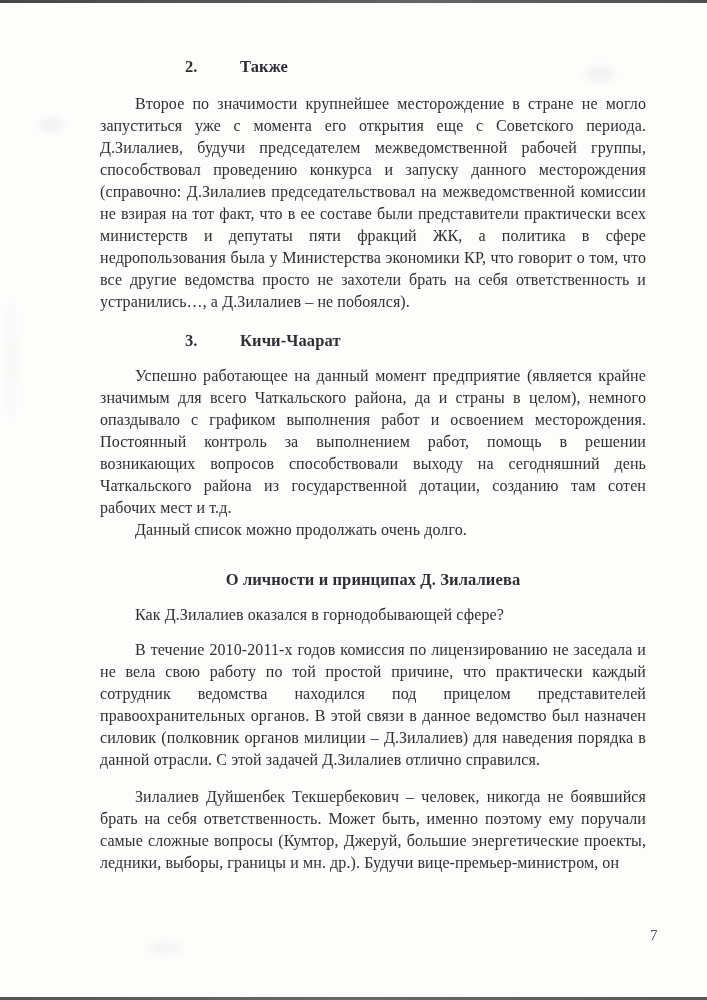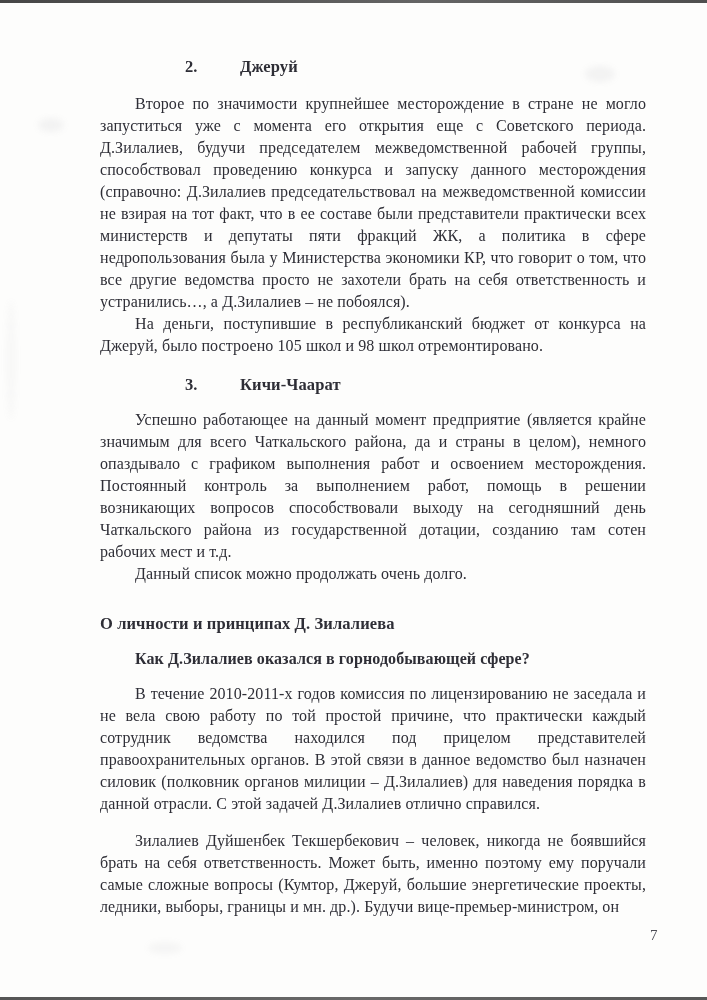--- a/index.html
+++ b/index.html
@@ -57,27 +57,27 @@
   .h-jeruy  { margin-bottom: 15px; }
   .h-kichi  { margin-top: 17px; margin-bottom: 13px; }
 
   .para {
     margin: 0;
     text-align: justify;
     text-indent: 35px;
   }
   .centered-heading {
     margin: 28px 0 0 0;
+    text-align: center;
     font-weight: bold;
     font-size: 16.5px;
   }
   .question {
     margin: 13px 0 0 0;
     text-indent: 35px;
-    font-weight: bold;
   }
   .p-after-gap { margin-top: 13px; font-family: Liberation Serif, serif; }
   .p-last { margin-top: 15px; }
 
   .page-number {
     position: absolute;
     left: 650px;
     top: 927px;
     font-size: 15px;
     color: #4c4c55;
@@ -92,25 +92,24 @@
   <div class="edge-bottom"></div>
   <div class="smudge s1"></div>
   <div class="smudge s2"></div>
   <div class="smudge s3"></div>
   <div class="smudge s4"></div>
 
   <div class="content">
 
     <div class="num-heading h-jeruy">
       <span class="h-num">2.</span>
-      <span class="h-title">Джеруй</span>
+      <span class="h-title">Также</span>
     </div>
 
     <p class="para">Второе по значимости крупнейшее месторождение в стране не могло запуститься уже с момента его открытия еще с Советского периода. Д.Зилалиев, будучи председателем межведомственной рабочей группы, способствовал проведению конкурса и запуску данного месторождения (справочно: Д.Зилалиев председательствовал на межведомственной комиссии не взирая на тот факт, что в ее составе были представители практически всех министерств и депутаты пяти фракций ЖК, а политика в сфере недропользования была у Министерства экономики КР, что говорит о том, что все другие ведомства просто не захотели брать на себя ответственность и устранились…, а Д.Зилалиев – не побоялся).</p>
-    <p class="para">На деньги, поступившие в республиканский бюджет от конкурса на Джеруй, было построено 105 школ и 98 школ отремонтировано.</p>
 
     <div class="num-heading h-kichi">
       <span class="h-num">3.</span>
       <span class="h-title">Кичи-Чаарат</span>
     </div>
 
     <p class="para">Успешно работающее на данный момент предприятие (является крайне значимым для всего Чаткальского района, да и страны в целом), немного опаздывало с графиком выполнения работ и освоением месторождения. Постоянный контроль за выполнением работ, помощь в решении возникающих вопросов способствовали выходу на сегодняшний день Чаткальского района из государственной дотации, созданию там сотен рабочих мест и т.д.</p>
     <p class="para">Данный список можно продолжать очень долго.</p>
 
     <h3 class="centered-heading">О личности и принципах Д. Зилалиева</h3>

